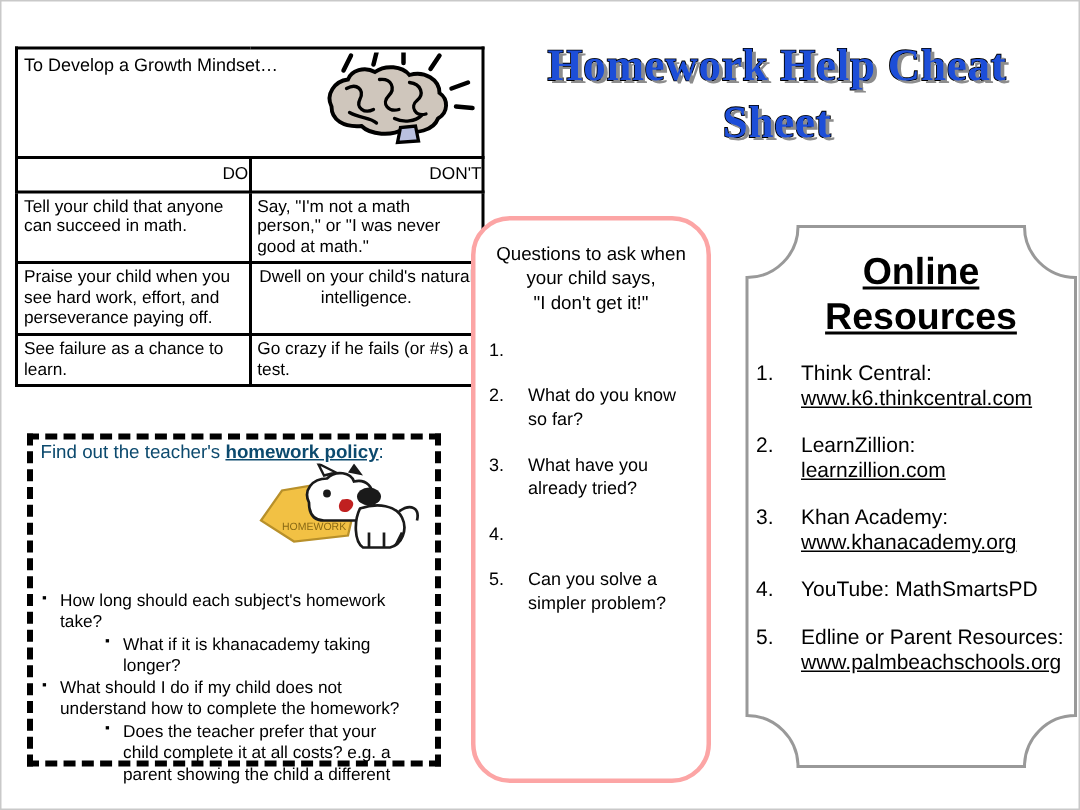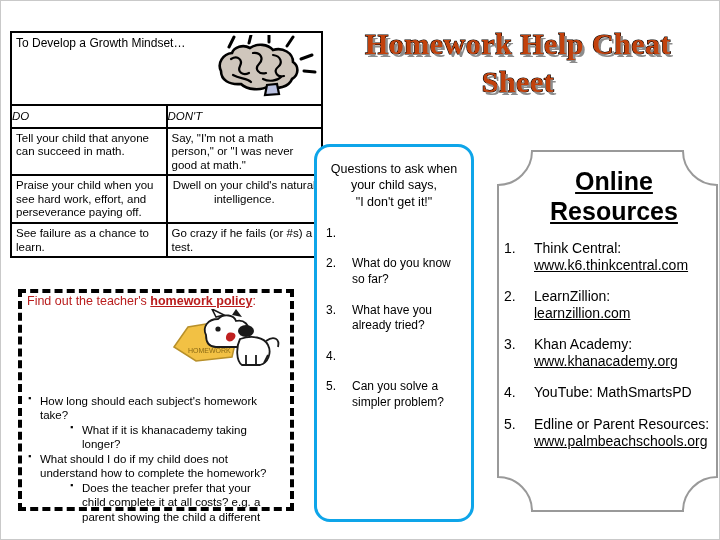--- a/index.html
+++ b/index.html
@@ -29,21 +29,21 @@
   #growth-table td{
     border:2px solid #000;
     vertical-align:top;
     padding:3px 4px 2px 4px;
     font-size:11.5px;
     line-height:1.18;
     color:#000;
   }
   .hdr-cell{position:relative;height:66px;}
   .hdr-text{font-size:12px;}
-  .col-head{text-align:left;font-size:12.5px;padding:4px 0 3px 0 !important;font-style:italic;}
+  .col-head{text-align:right;font-size:12.5px;padding:4px 0 3px 0 !important;}
   .cell-do{width:150px;}
   .cell-dont{width:144px;margin-top:33px;}
   .cell-center{text-align:center;}
 
   
   .brain-wrap{position:absolute;right:2px;top:2px;width:112px;height:62px;}
   .brain-wrap svg{display:block;}
 
   
   #policy-box{
@@ -54,21 +54,21 @@
     z-index:3;
   }
   #policy-inner{
     position:absolute;left:17px;top:288px;width:276px;height:252px;
     box-sizing:border-box;
     padding:5px 9px 0 9px;
     z-index:4;
     overflow:visible;
   }
   #policy-title{
-    font-size:12.5px;color:#b91c1c;line-height:1.22;margin:0 0 0 0;
+    font-size:12.5px;color:#0c4a6e;line-height:1.22;margin:0 0 0 0;
   }
   #policy-title b{text-decoration:underline;font-weight:bold;}
   .dog-wrap{
     position:absolute;left:148px;top:20px;width:118px;height:62px;
   }
   #policy-list{
     position:absolute;left:9px;top:105px;width:260px;
     font-size:11.5px;line-height:1.26;color:#000;
   }
   #policy-list ul{margin:0;padding:0;list-style:none;}
@@ -82,32 +82,32 @@
   .nobul{padding-left:13px;}
 
   
   #sheet-title{
     position:absolute;left:322px;top:24px;width:390px;
     text-align:center;
     font-family:"Liberation Serif", serif;
     font-size:30px;
     font-weight:bold;
     line-height:1.28;
-    color:#c2410c;
+    color:#1d4ed8;
     letter-spacing:.5px;
     -webkit-text-stroke:1.2px #000;
     text-shadow:2.5px 2.5px 0 #8c8c8c;
     paint-order:stroke fill;
   }
 
   
   #questions-box{
     position:absolute;left:313px;top:143px;width:160px;height:378px;
-    border:3px solid #0ea5e9;
-    border-radius:16px;
+    border:3px solid #fca5a5;
+    border-radius:26px;
     box-sizing:border-box;
     background:#fff;
     padding:14px 9px 0 9px;
   }
   #questions-head{
     text-align:center;font-size:12.5px;line-height:1.3;color:#000;
     margin-bottom:16px;
   }
   #questions-head div{white-space:nowrap;}
   #questions-list{margin:0;padding:0;list-style:none;}

